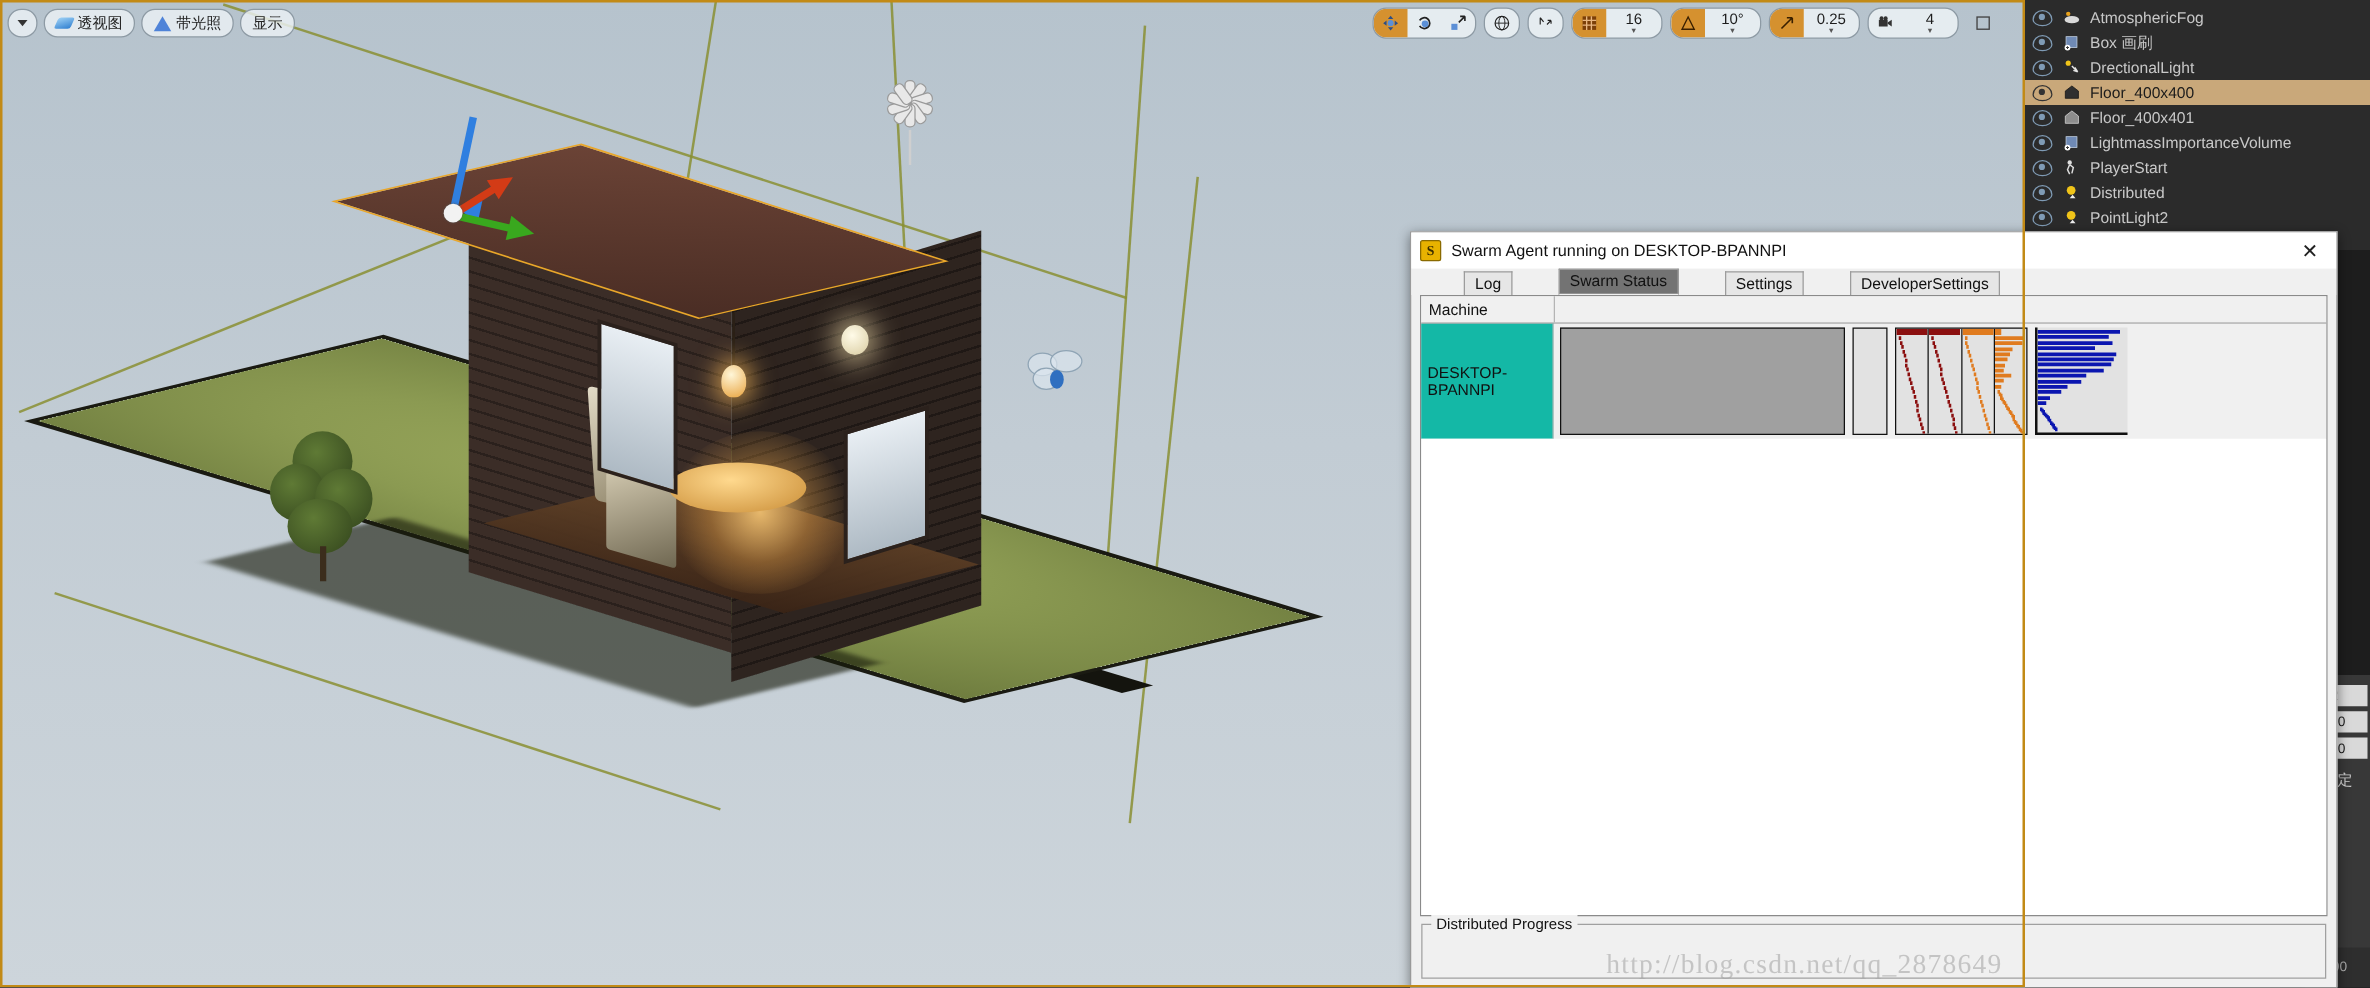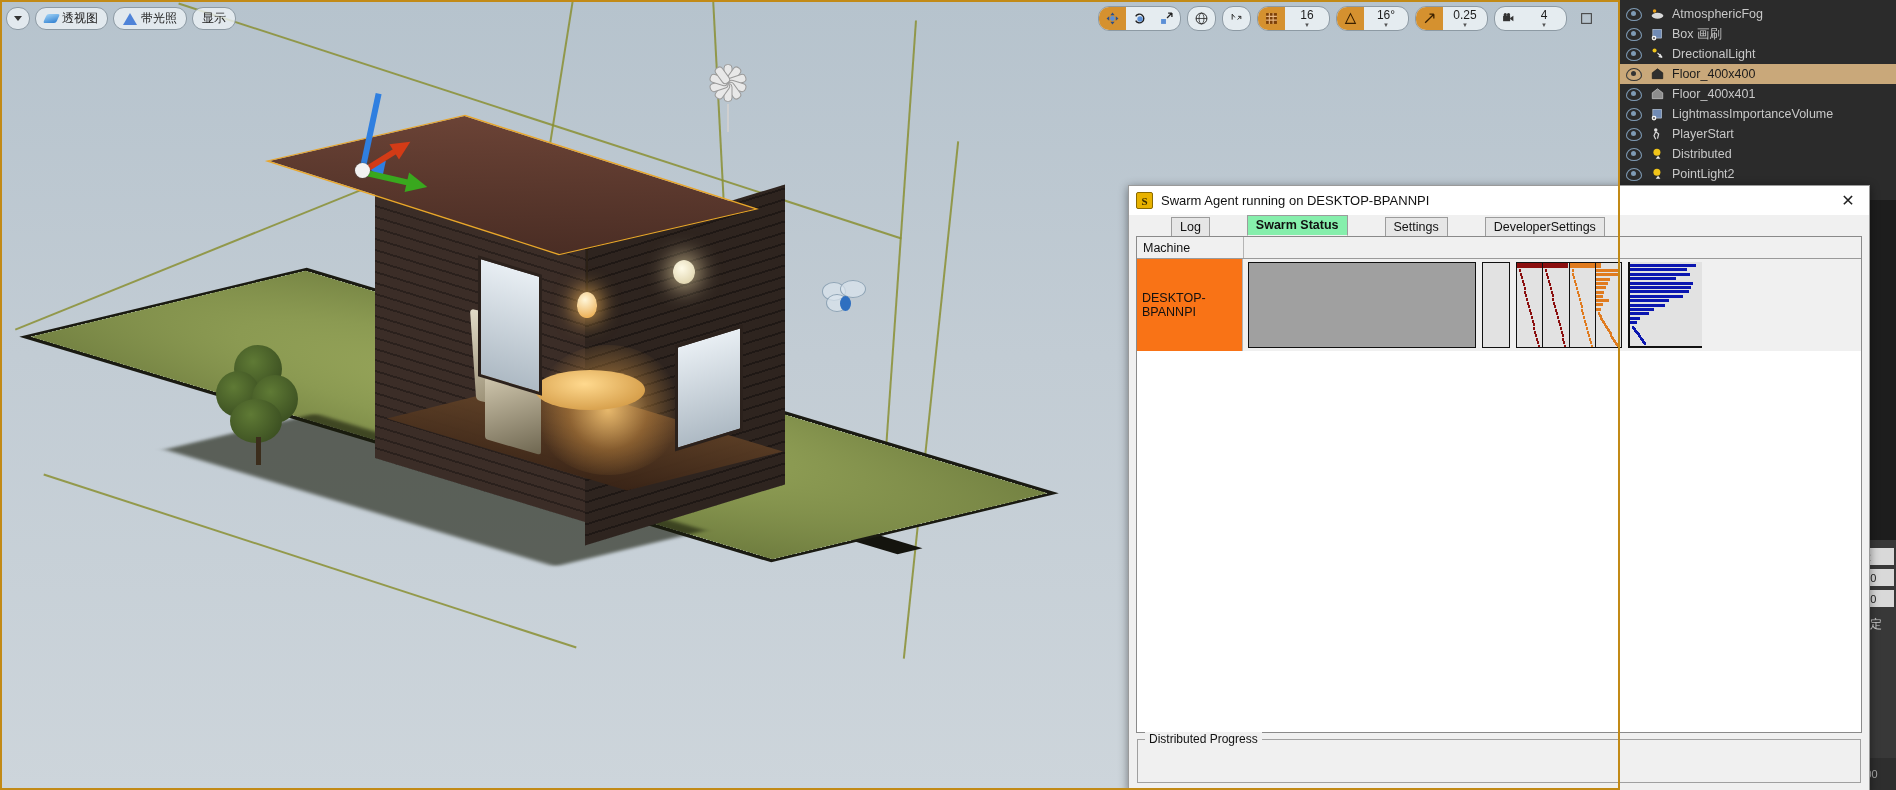--- a/index.html
+++ b/index.html
@@ -120,27 +120,27 @@
   .dlg-title{height:29px;display:flex;align-items:center;padding:0 0 0 7px;background:#ffffff;}
   .dlg-ico{width:15px;height:15px;background:#e8b200;border:1px solid #8a6a00;border-radius:2px;color:#3a2d00;
     font-size:11px;font-weight:bold;display:flex;align-items:center;justify-content:center;font-family:"Liberation Serif",serif;}
   .dlg-title-txt{margin-left:8px;font-size:13px;color:#111;}
   .dlg-close{margin-left:auto;width:42px;height:29px;display:flex;align-items:center;justify-content:center;
     font-size:16px;color:#222;}
   .menubar{height:22px;display:flex;align-items:center;gap:2px;padding-left:7px;background:#f0f0f0;}
   .menuitem{font-size:12.5px;color:#111;padding:2px 8px;}
   .tabbar{height:21px;display:flex;align-items:flex-end;padding-left:4px;background:#f0f0f0;}
   .tab{font-size:12.5px;color:#111;padding:2px 8px 2px 8px;border:1px solid #9c9c9c;border-bottom:none;background:#e6e6e6;margin-right:-1px;margin-left:38px;}
-  .tab.active{background:#86efac;font-weight:bold;padding-bottom:3px;border-bottom:1px solid #f0f0f0;}
+  .tab.active{background:#737373;font-weight:normal;padding-bottom:3px;border-bottom:1px solid #f0f0f0;}
   .tabpanel{flex:1;margin:0 7px 0 7px;border:1px solid #8a8a8a;background:#f0f0f0;display:flex;flex-direction:column;}
   .grid-head{display:flex;height:21px;border-bottom:1px solid #9a9a9a;background:#f0f0f0;}
   .gh-machine{width:100px;font-size:12.5px;color:#111;display:flex;align-items:center;padding-left:6px;border-right:1px solid #b4b4b4;}
   .gh-rest{flex:1;}
   .grid-row{display:flex;height:92px;}
-  .gr-name{width:100px;background:#f97316;border-right:1px solid #b4b4b4;display:flex;align-items:center;
+  .gr-name{width:100px;background:#14b8a6;border-right:1px solid #b4b4b4;display:flex;align-items:center;
     font-size:12.5px;color:#111;padding-left:5px;}
   .gr-charts{flex:1;background:#f0f0f0;display:flex;align-items:center;gap:6px;padding:4px 5px;}
   .cpanel{border:1px solid #111;background:#e2e2e2;position:relative;overflow:hidden;}
   .cbig{width:226px;height:84px;}
   .cslim{width:26px;height:84px;}
   .cquad{width:104px;height:84px;display:flex;}
   .cq{flex:1;border-right:1px solid #111;position:relative;overflow:hidden;}
   .cq:last-child{border-right:none;}
   .cblue{width:72px;height:84px;background:#e2e2e2;position:relative;overflow:hidden;border-left:2px solid #111;border-bottom:2px solid #111;}
   .hbar{position:absolute;left:0;}
@@ -298,21 +298,21 @@
           <span class="cap">▼</span>
         </div>
       </div>
       <div class="tgrp">
         <div class="tcell on">
           <svg class="gico" viewBox="0 0 24 24">
             <path d="M3 21h18L12 3z" stroke="#3a2000" stroke-width="2" fill="none"></path>
           </svg>
         </div>
         <div class="tnum">
-          <span>16°</span>
+          <span>10°</span>
           <span class="cap">▼</span>
         </div>
       </div>
       <div class="tgrp">
         <div class="tcell on">
           <svg class="gico" viewBox="0 0 24 24">
             <path d="M4 20L20 4M20 4h-8M20 4v8" stroke="#3a2000" stroke-width="2.4" fill="none"></path>
           </svg>
         </div>
         <div class="tnum">
@@ -628,13 +628,14 @@
         </div>
       </div>
       <div class="grid-body"></div>
     </div>
 
     <div class="progress-wrap">
       <span class="pg-legend">Distributed Progress</span>
     </div>
   </div>
 
+  <div class="watermark">http://blog.csdn.net/qq_2878649</div>
 </div>
 
 </body></html>

